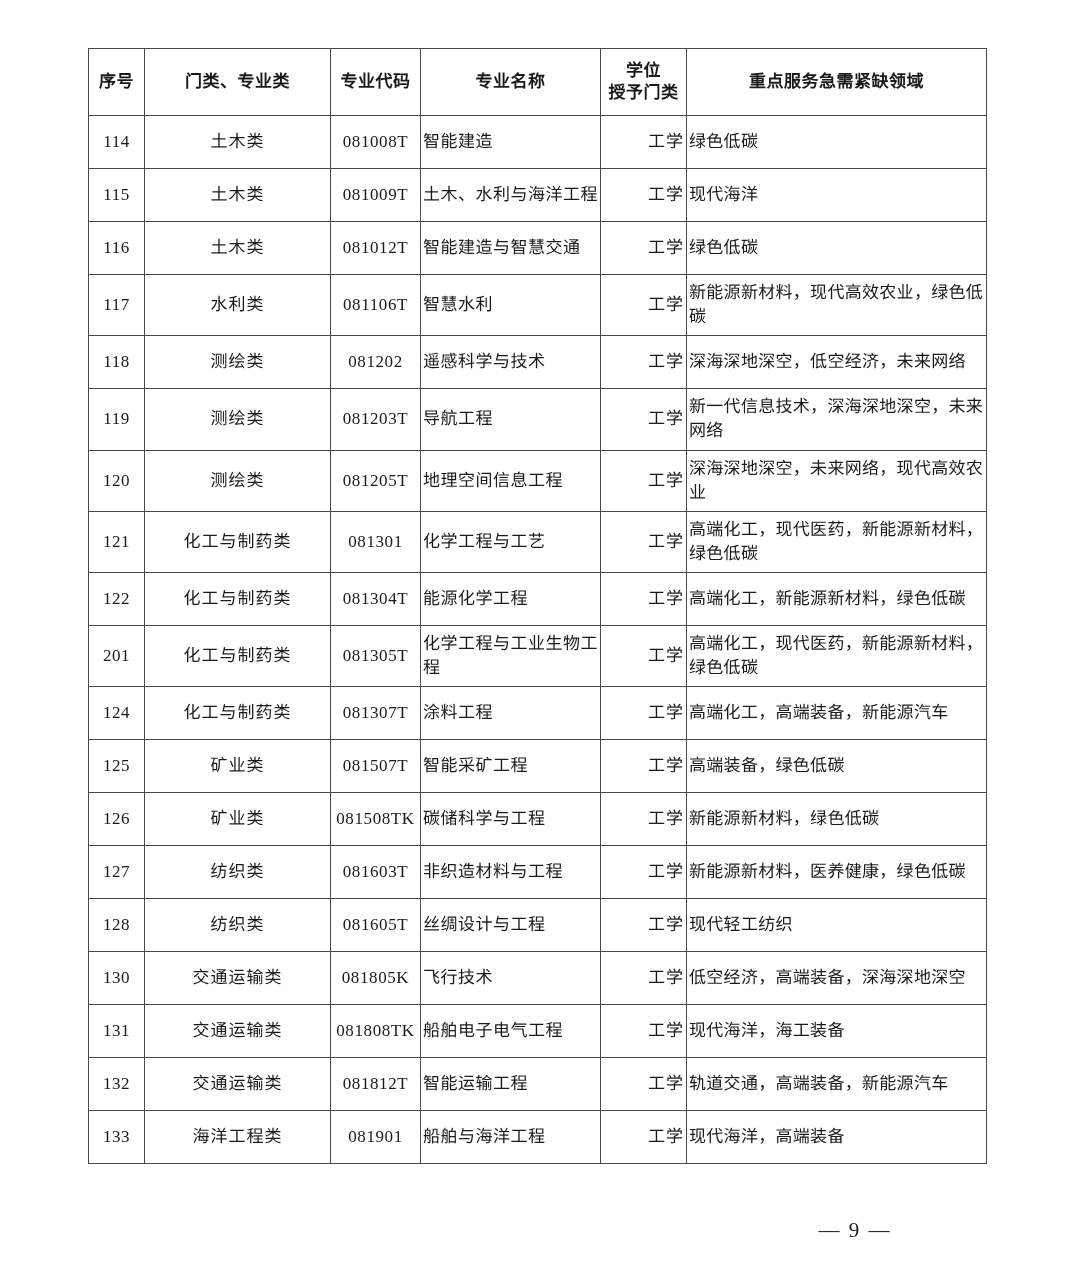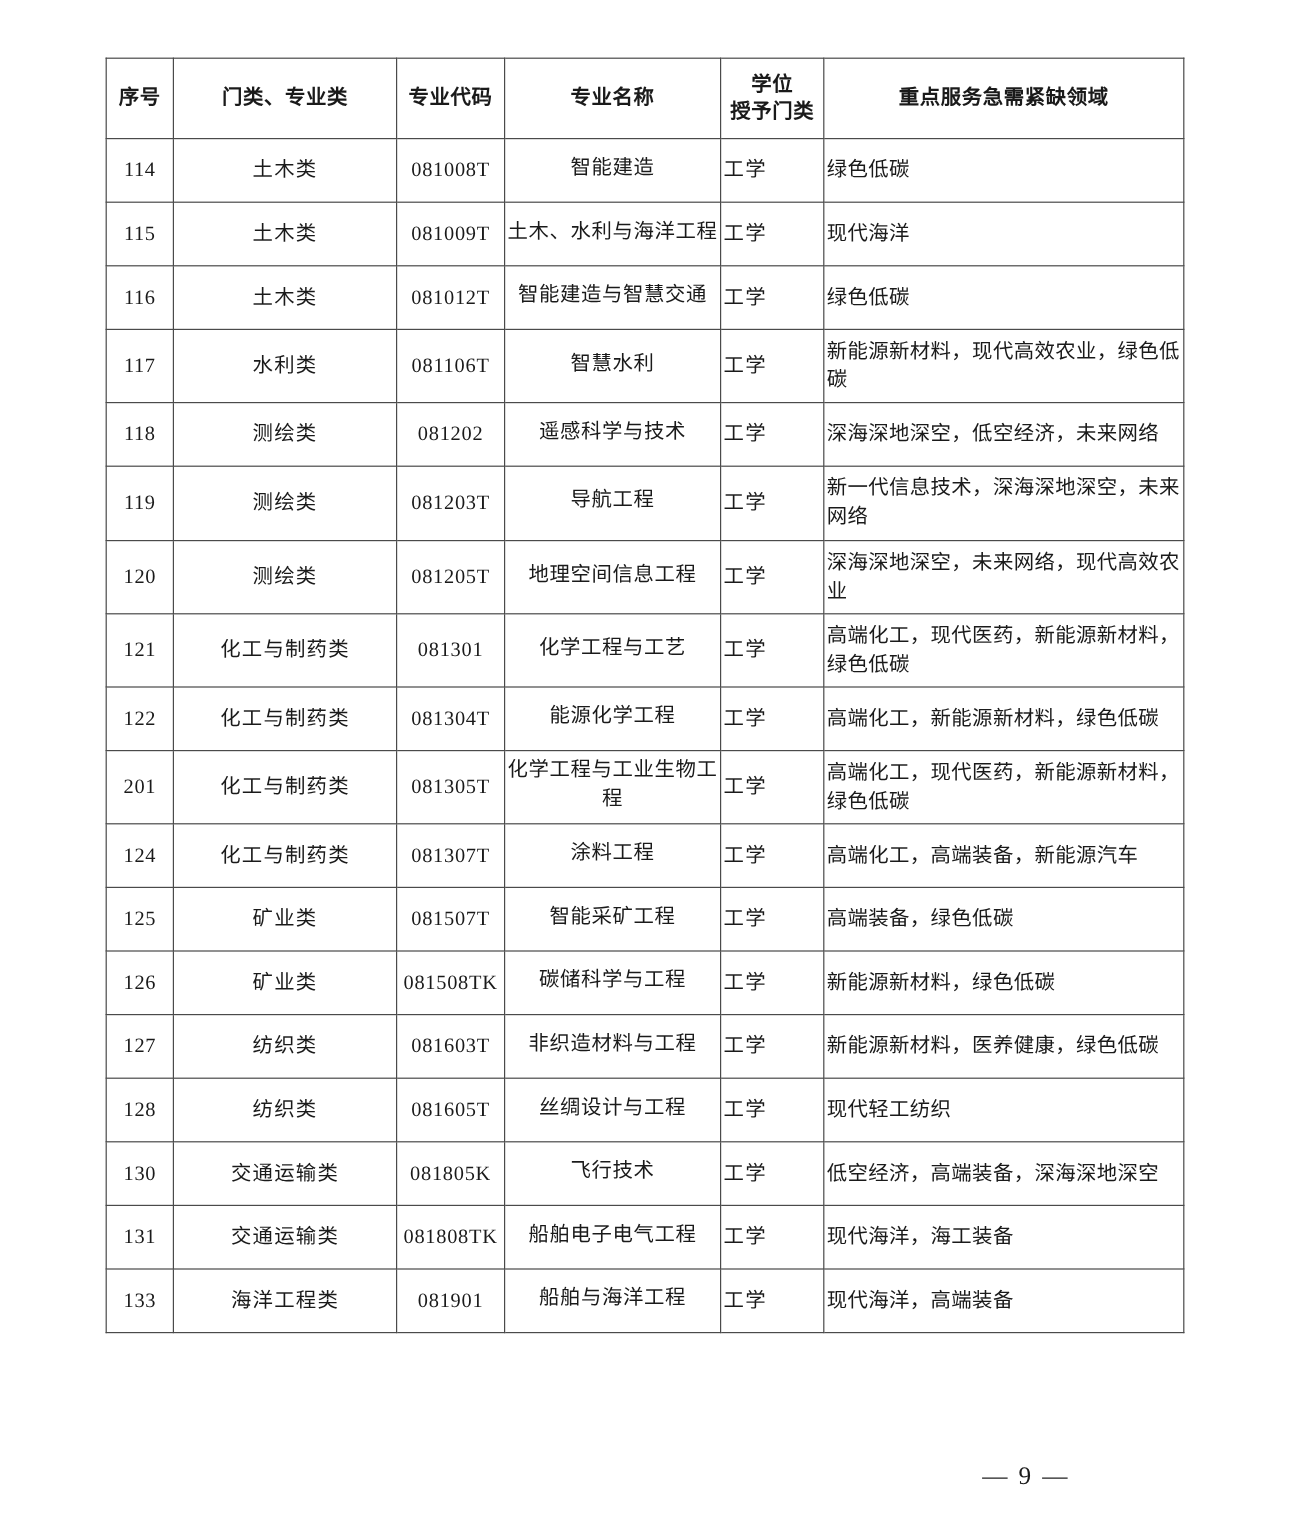--- a/index.html
+++ b/index.html
@@ -80,28 +80,27 @@
   td.cell-cat {
     text-align: center;
     letter-spacing: 1px;
   }
   td.cell-code {
     text-align: center;
     font-family: Liberation Serif, serif;
     letter-spacing: 0.6px;
   }
   td.cell-name {
-    text-align: center;
+    text-align: left;
     letter-spacing: 0.5px;
     padding-left: 4px;
     padding-right: 4px;
-    font-family: Liberation Mono, monospace;
   }
   td.cell-degree {
-    text-align: left;
+    text-align: right;
     letter-spacing: 1px;
   }
   td.cell-field {
     text-align: left;
     padding-left: 5px;
     padding-right: 4px;
     letter-spacing: 0.3px;
     margin-left: 45px;
   }
 
@@ -282,20 +281,28 @@
           </tr>
           <tr>
             <td class="cell-seq">131</td>
             <td class="cell-cat">交通运输类</td>
             <td class="cell-code">081808TK</td>
             <td class="cell-name">船舶电子电气工程</td>
             <td class="cell-degree">工学</td>
             <td class="cell-field">现代海洋，海工装备</td>
           </tr>
           <tr>
+            <td class="cell-seq">132</td>
+            <td class="cell-cat">交通运输类</td>
+            <td class="cell-code">081812T</td>
+            <td class="cell-name">智能运输工程</td>
+            <td class="cell-degree">工学</td>
+            <td class="cell-field">轨道交通，高端装备，新能源汽车</td>
+          </tr>
+          <tr>
             <td class="cell-seq">133</td>
             <td class="cell-cat">海洋工程类</td>
             <td class="cell-code">081901</td>
             <td class="cell-name">船舶与海洋工程</td>
             <td class="cell-degree">工学</td>
             <td class="cell-field">现代海洋，高端装备</td>
           </tr>
         </tbody>
     </table>
   </div>

